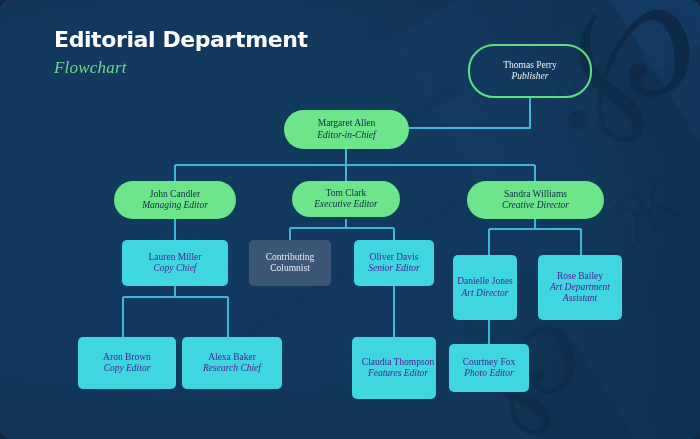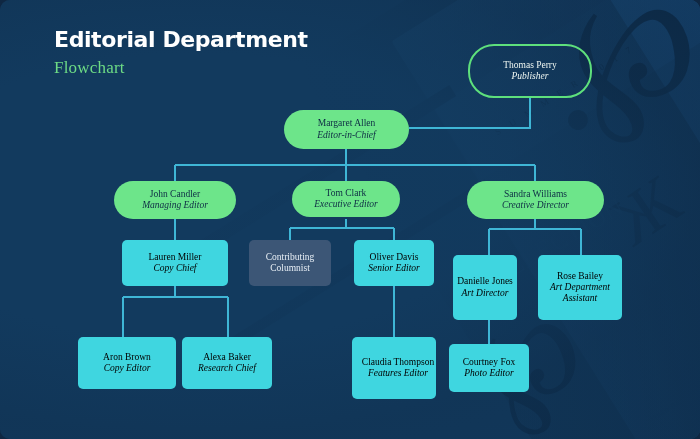--- a/index.html
+++ b/index.html
@@ -167,20 +167,21 @@
   .title {
     font-family: "DejaVu Sans", sans-serif;
     font-weight: bold;
     font-size: 22px;
     color: #ffffff;
     letter-spacing: -0.4px;
     line-height: 1.1;
   }
   .subtitle {
     font-family: "Liberation Serif", serif;
+    font-style: italic;
     font-size: 17px;
     color: #6ddb85;
     margin-top: 6px;
     letter-spacing: .2px;
   }
 
   
   #wires {
     position: absolute;
     inset: 0;
@@ -209,21 +210,21 @@
     color: #eef6f1;
   }
   .node.pill-solid {
     background: #6de58a;
     border-radius: 24px;
     color: #0d2b44;
   }
   .node.box-cyan {
     background: #3fd6e0;
     border-radius: 5px;
-    color: #000000;
+    color: #4c1d95;
   }
   .node.box-muted {
     background: #3c5676;
     border-radius: 5px;
     color: #e7eef5;
   }
   .node.box-muted .nm, .node.box-muted .rl { font-style: normal; }
 </style>
 </head>
 <body>
@@ -338,21 +339,21 @@
   <div class="node box-cyan" style="left:538px; top:255px; width:84px; height:65px;">
     <div class="nm">Rose Bailey</div>
     <div class="rl">Art Department Assistant</div>
   </div>
 
   <div class="node box-cyan" style="left:78px; top:337px; width:98px; height:52px;">
     <div class="nm">Aron Brown</div>
     <div class="rl">Copy Editor</div>
   </div>
 
-  <div class="node box-cyan" style="left:182px; top:337px; width:90px; height:52px;">
+  <div class="node box-cyan" style="left:182px; top:337px; width:100px; height:52px;">
     <div class="nm">Alexa Baker</div>
     <div class="rl">Research Chief</div>
   </div>
 
   <div class="node box-cyan" style="left:352px; top:337px; width:84px; height:62px;padding-left:8px;">
     <div class="nm">Claudia Thompson</div>
     <div class="rl">Features Editor</div>
   </div>
 
   <div class="node box-cyan" style="left:449px; top:344px; width:80px; height:48px;">

